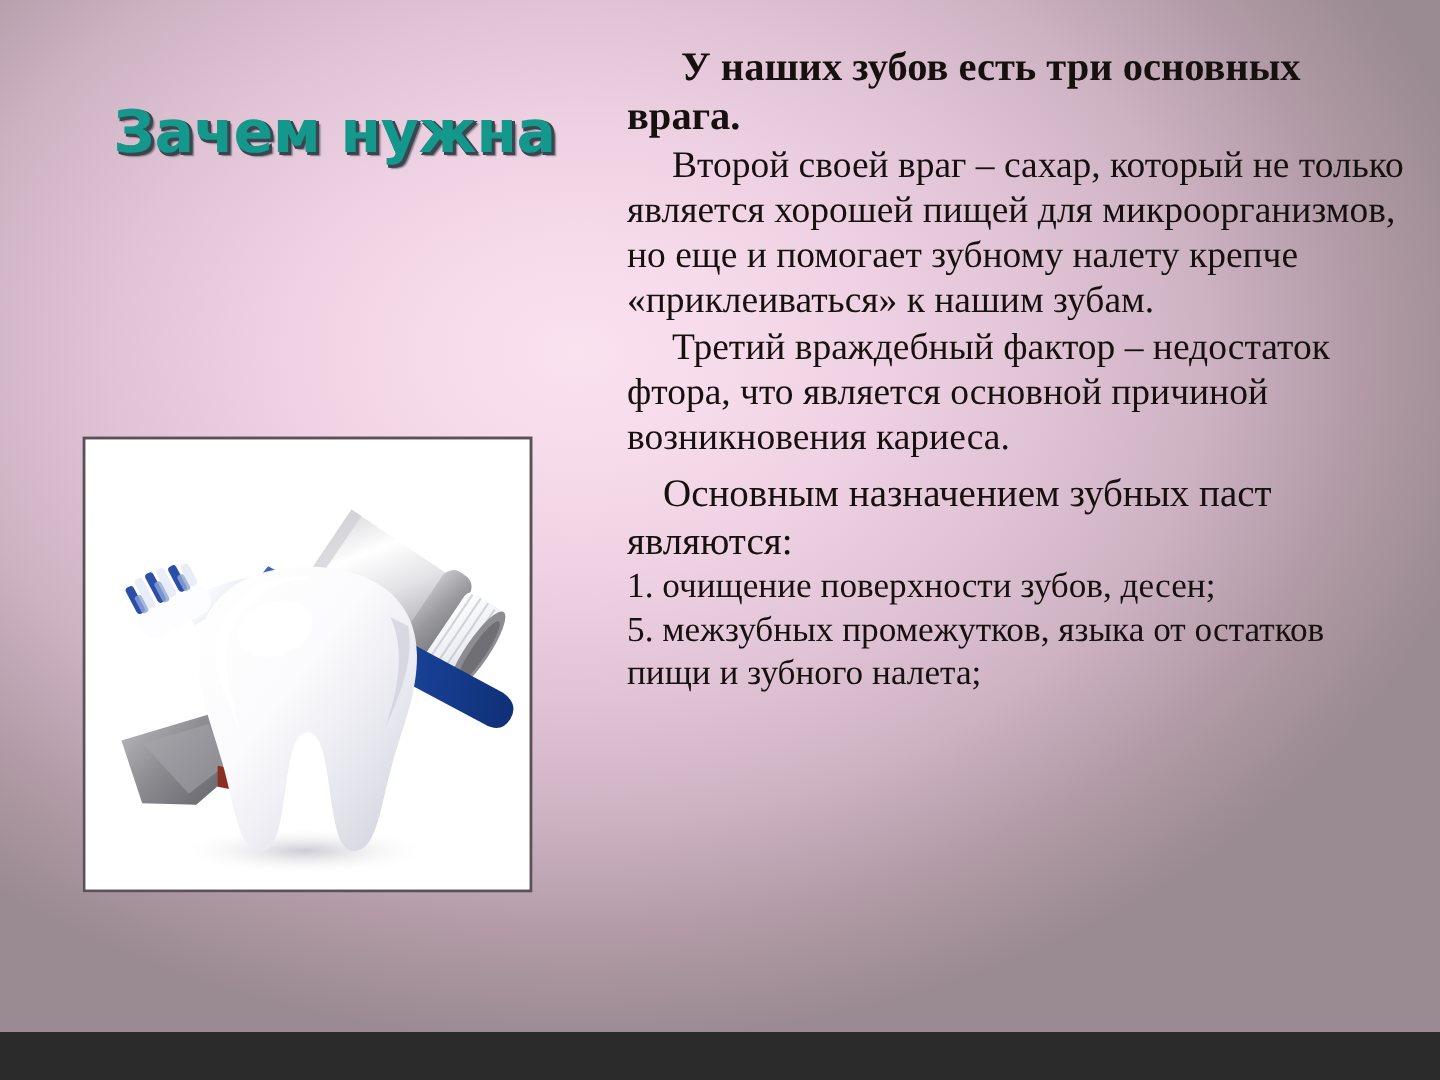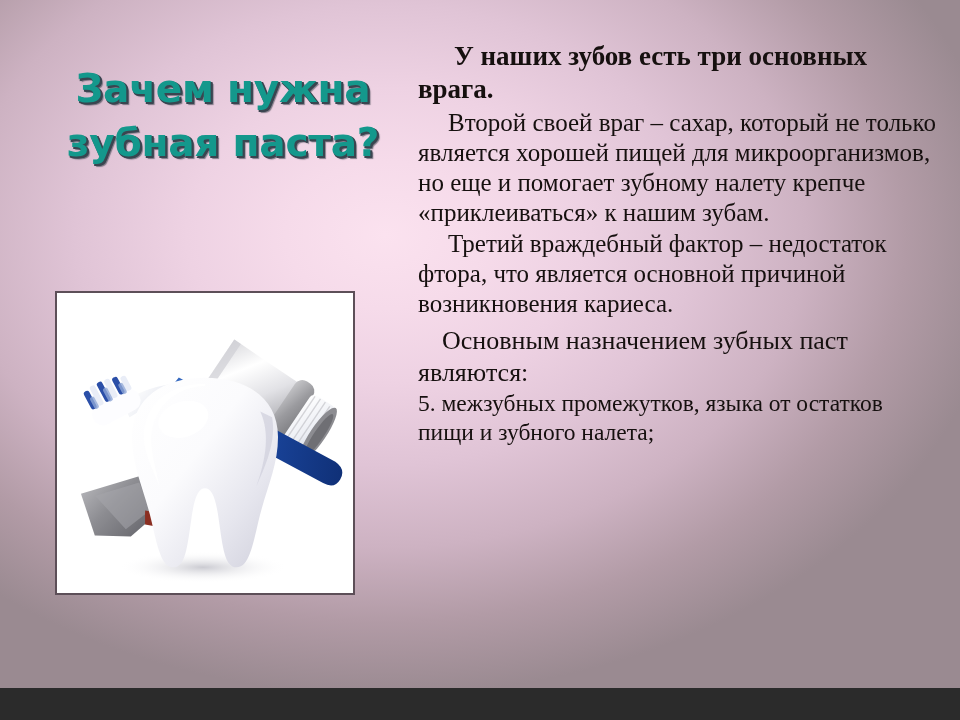--- a/index.html
+++ b/index.html
@@ -63,21 +63,21 @@
   }
   .art {
     position: absolute;
     inset: 0;
   }
 
   
   .text-col {
     position: absolute;
     left: 418px;
-    top: 40px;
+    top: 28px;
     width: 520px;
     color: #16100f;
   }
   p {
     margin: 0;
     padding: 0;
   }
   .lead {
     font-weight: bold;
     font-size: 27px;
@@ -104,21 +104,20 @@
     text-indent: 0;
   }
 </style>
 </head>
 <body>
 
 <div class="slide">
 
   <div class="title-block">
     <div class="title-line">Зачем нужна</div>
-    <div class="title-line">зубная паста?</div>
   </div>
 
   <div class="picture-frame">
     <svg class="art" viewBox="0 0 300 304" xmlns="http://www.w3.org/2000/svg">
       <defs>
         <linearGradient id="toothGrad" x1="0" y1="0" x2="1" y2="1">
           <stop offset="0%" stop-color="#ffffff"></stop>
           <stop offset="42%" stop-color="#fbfbfd"></stop>
           <stop offset="72%" stop-color="#e6e6ee"></stop>
           <stop offset="100%" stop-color="#cfcfdb"></stop>
@@ -220,16 +219,17 @@
       <path d="M206 120 C216 142 212 168 202 196 C214 170 222 148 218 126 Z" fill="#cfcfdb" opacity="0.7"></path>
       <ellipse cx="128" cy="128" rx="26" ry="18" fill="#ffffff" opacity="0.9" transform="rotate(-18 128 128)"></ellipse>
     </svg>
   </div>
 
   <div class="text-col">
     <p class="lead">У наших зубов есть три основных врага.</p>
     <p class="para">Второй своей враг – сахар, который не только является хорошей пищей для микроорганизмов, но еще и помогает зубному налету крепче «приклеиваться» к нашим зубам.</p>
     <p class="para">Третий враждебный фактор – недостаток фтора, что является основной причиной возникновения кариеса.</p>
     <p class="head2">Основным назначением зубных паст являются:</p>
+    <p class="list-item">1. очищение поверхности зубов, десен;</p>
     <p class="list-item">5. межзубных промежутков, языка от остатков пищи и зубного налета;</p>
   </div>
 
 </div>
 
 </body></html>

